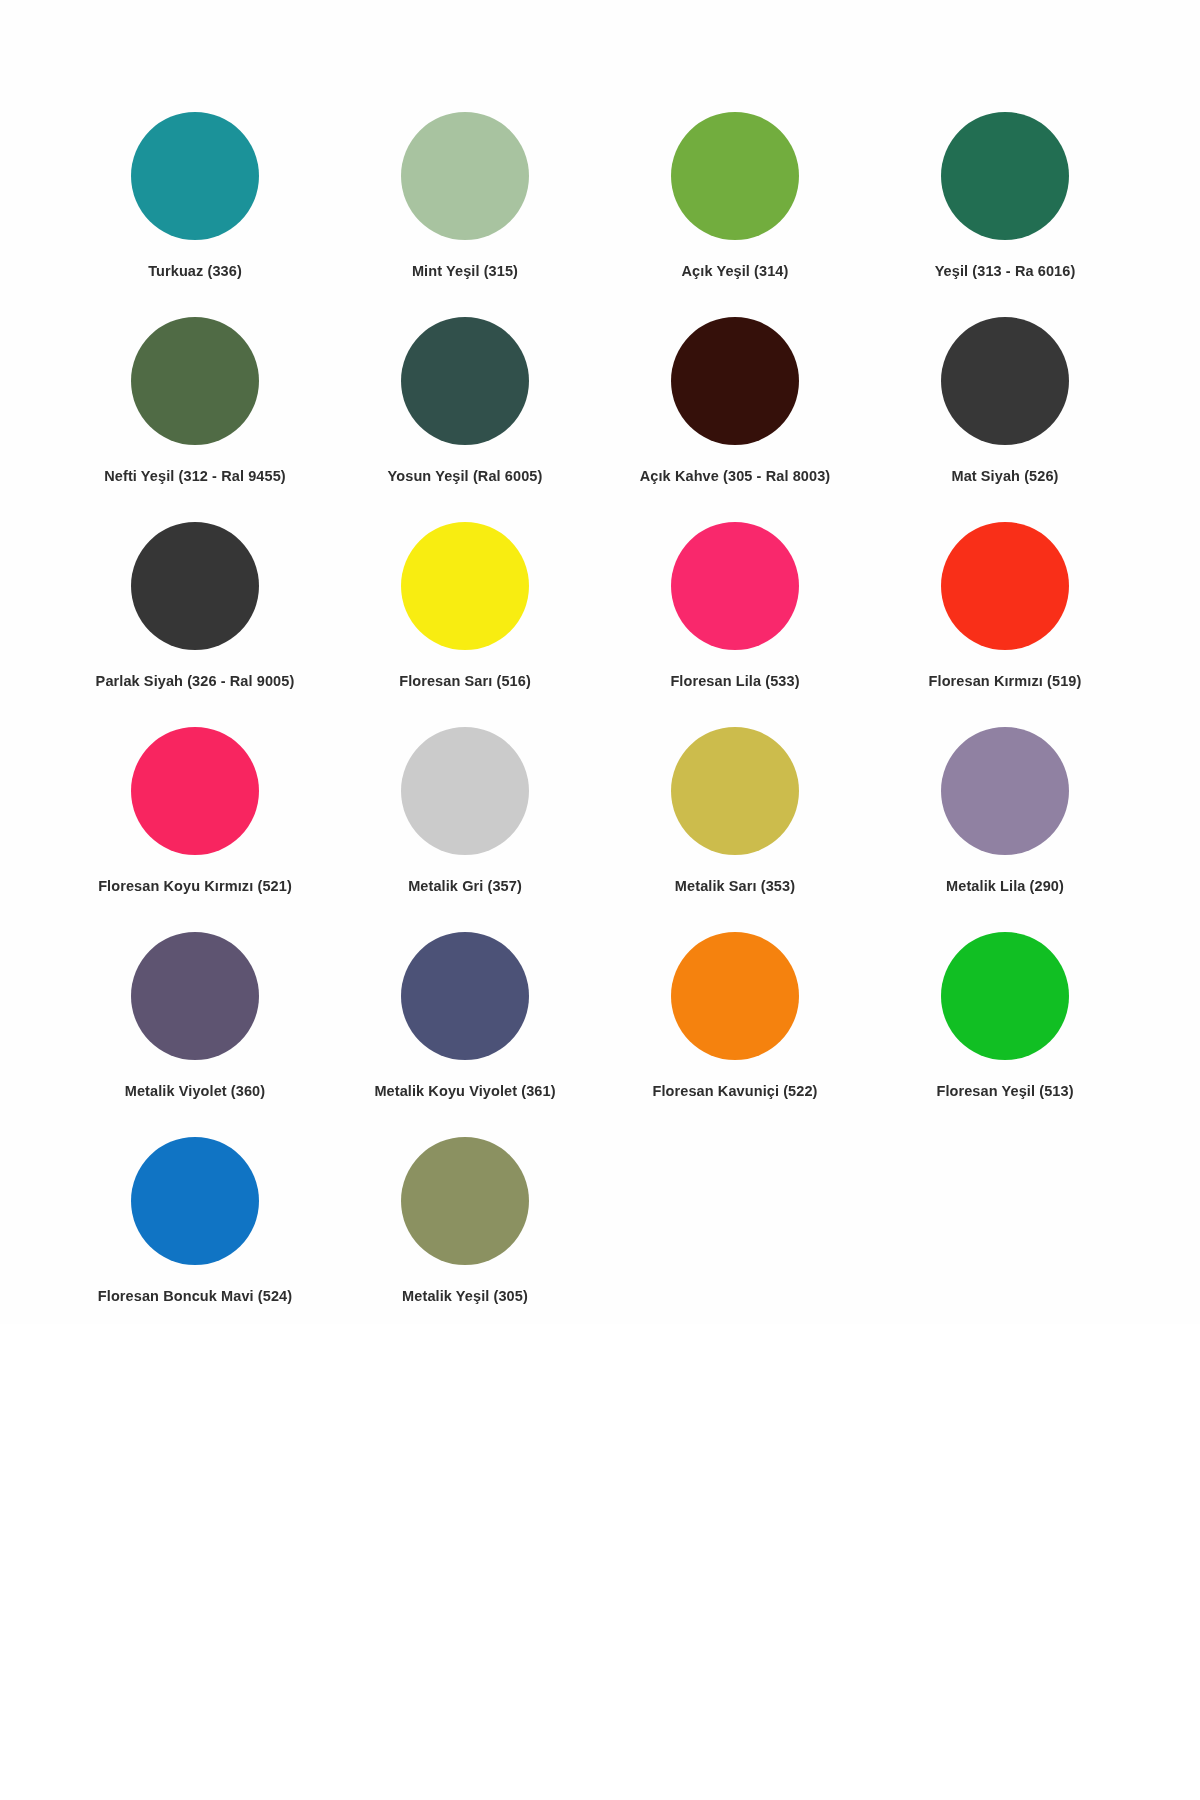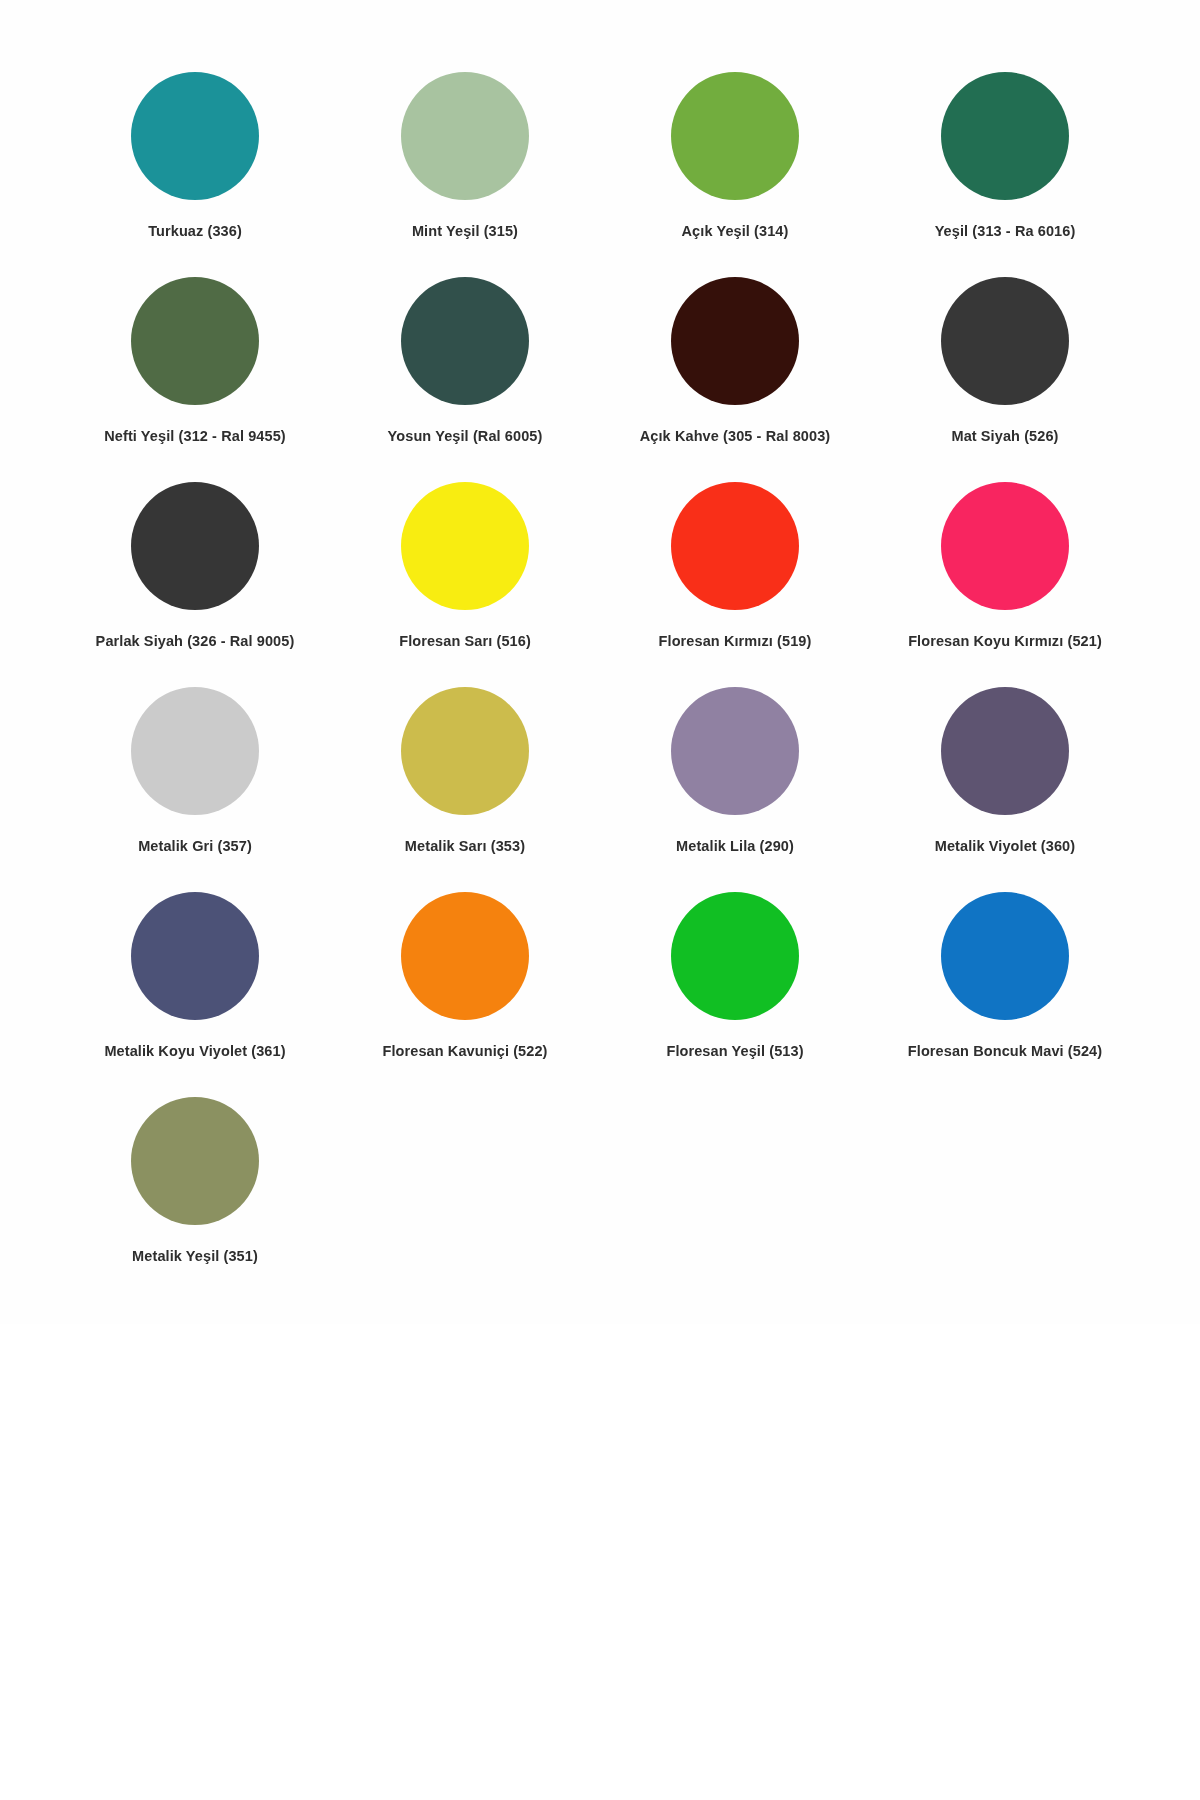--- a/index.html
+++ b/index.html
@@ -13,21 +13,21 @@
     width: 1200px;
     height: 1800px;
     font-family: "Liberation Sans", "DejaVu Sans", sans-serif;
     color: #2b2b2b;
     overflow: hidden;
   }
   .sheet {
     width: 1200px;
     height: 1324px;
     background: #fefefe;
-    padding: 72px 60px 180px 60px;
+    padding: 112px 60px 180px 60px;
     display: flex;
     flex-direction: column;
   }
   .grid {
     display: grid;
     grid-template-columns: repeat(4, 1fr);
     grid-auto-rows: 205px;
     row-gap: 0px;
     column-gap: 0px;
     width: 1080px;
@@ -96,20 +96,24 @@
       </div>
       <div class="swatch-cell">
         <span class="swatch-dot" style="background: rgb(54, 54, 54);"></span>
         <div class="swatch-label">Parlak Siyah (326 - Ral 9005)</div>
       </div>
       <div class="swatch-cell">
         <span class="swatch-dot" style="background: rgb(248, 237, 17);"></span>
         <div class="swatch-label">Floresan Sarı (516)</div>
       </div>
       <div class="swatch-cell">
+        <span class="swatch-dot" style="background: rgb(249, 40, 108);"></span>
+        <div class="swatch-label">Floresan Lila (533)</div>
+      </div>
+      <div class="swatch-cell">
         <span class="swatch-dot" style="background: rgb(249, 47, 24);"></span>
         <div class="swatch-label">Floresan Kırmızı (519)</div>
       </div>
       <div class="swatch-cell">
         <span class="swatch-dot" style="background: rgb(248, 37, 96);"></span>
         <div class="swatch-label">Floresan Koyu Kırmızı (521)</div>
       </div>
       <div class="swatch-cell">
         <span class="swatch-dot" style="background: rgb(203, 203, 203);"></span>
         <div class="swatch-label">Metalik Gri (357)</div>
@@ -137,16 +141,16 @@
       <div class="swatch-cell">
         <span class="swatch-dot" style="background: rgb(17, 191, 35);"></span>
         <div class="swatch-label">Floresan Yeşil (513)</div>
       </div>
       <div class="swatch-cell">
         <span class="swatch-dot" style="background: rgb(16, 116, 196);"></span>
         <div class="swatch-label">Floresan Boncuk Mavi (524)</div>
       </div>
       <div class="swatch-cell">
         <span class="swatch-dot" style="background: rgb(139, 145, 97);"></span>
-        <div class="swatch-label">Metalik Yeşil (351)</div>
+        <div class="swatch-label">Metalik Yeşil (305)</div>
       </div>
     </div>
 </div>
 
 </body></html>

